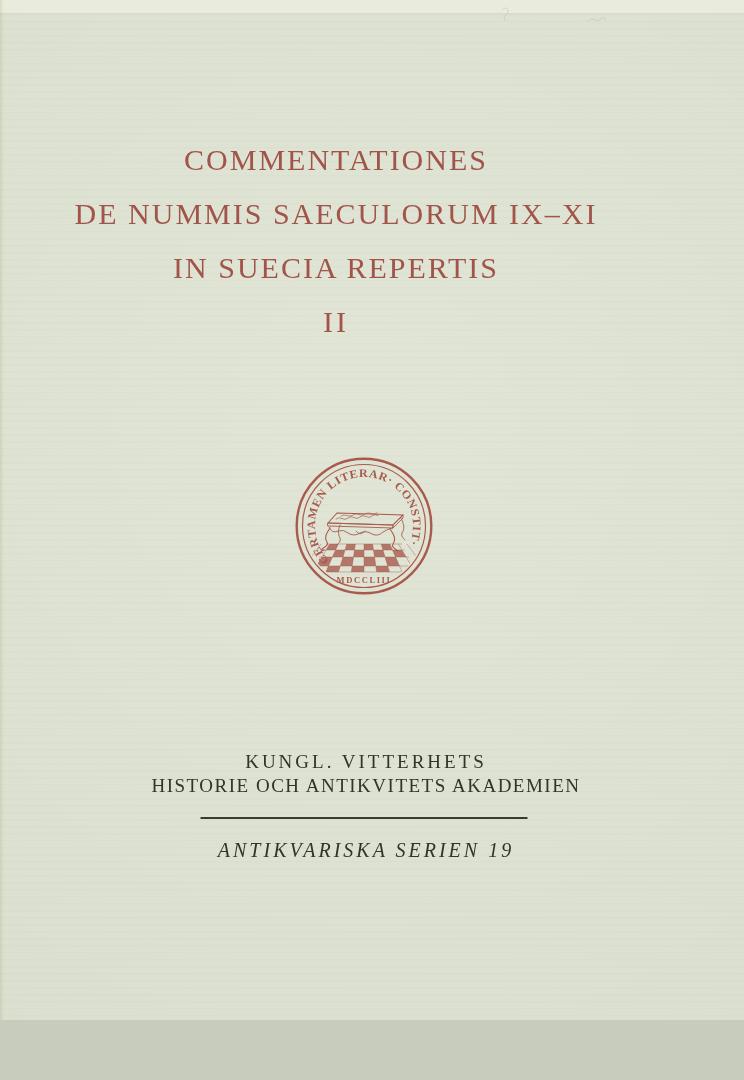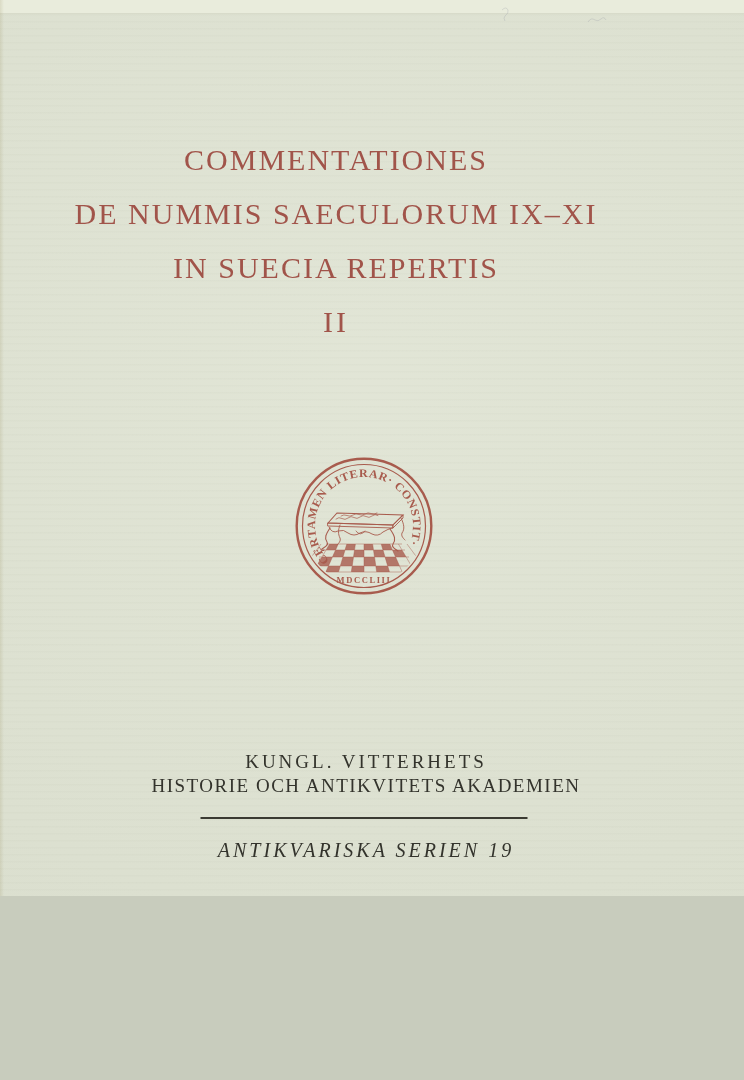--- a/index.html
+++ b/index.html
@@ -4,21 +4,21 @@
 <style>
   html, body { margin: 0; padding: 0; }
   body {
     width: 744px; height: 1080px;
     font-family: "Liberation Serif", serif;
     background: #c8ccbd;
     overflow: hidden;
   }
   .page {
     position: relative;
-    width: 744px; height: 896px;
+    width: 744px; height: 1020px;
     background:
       repeating-linear-gradient(180deg,
         rgba(90,95,70,0.022) 0px, rgba(90,95,70,0.022) 1px,
         rgba(255,255,255,0.0) 2px, rgba(255,255,255,0.0) 7px),
       radial-gradient(ellipse 120% 90% at 50% 42%,
         rgba(255,255,255,0.05) 0%, rgba(70,75,50,0.045) 100%),
       #e0e4d4;
     overflow: hidden;
   }
   .paper-top-edge {

